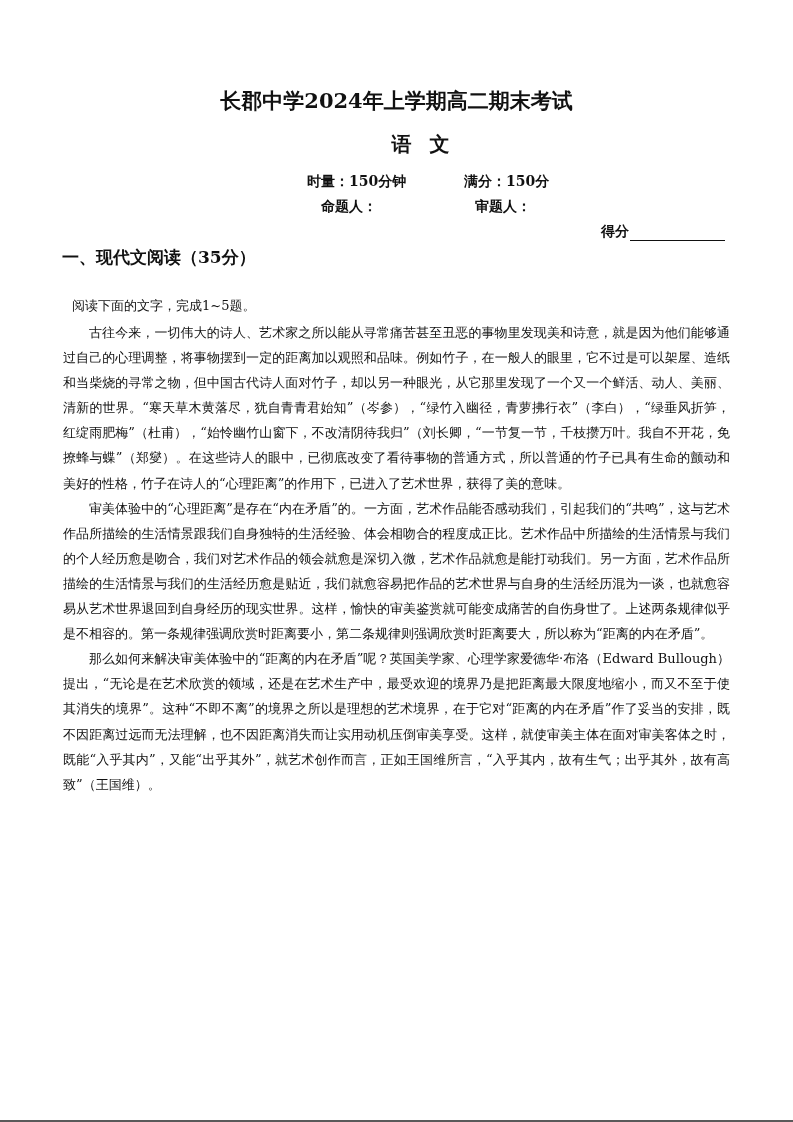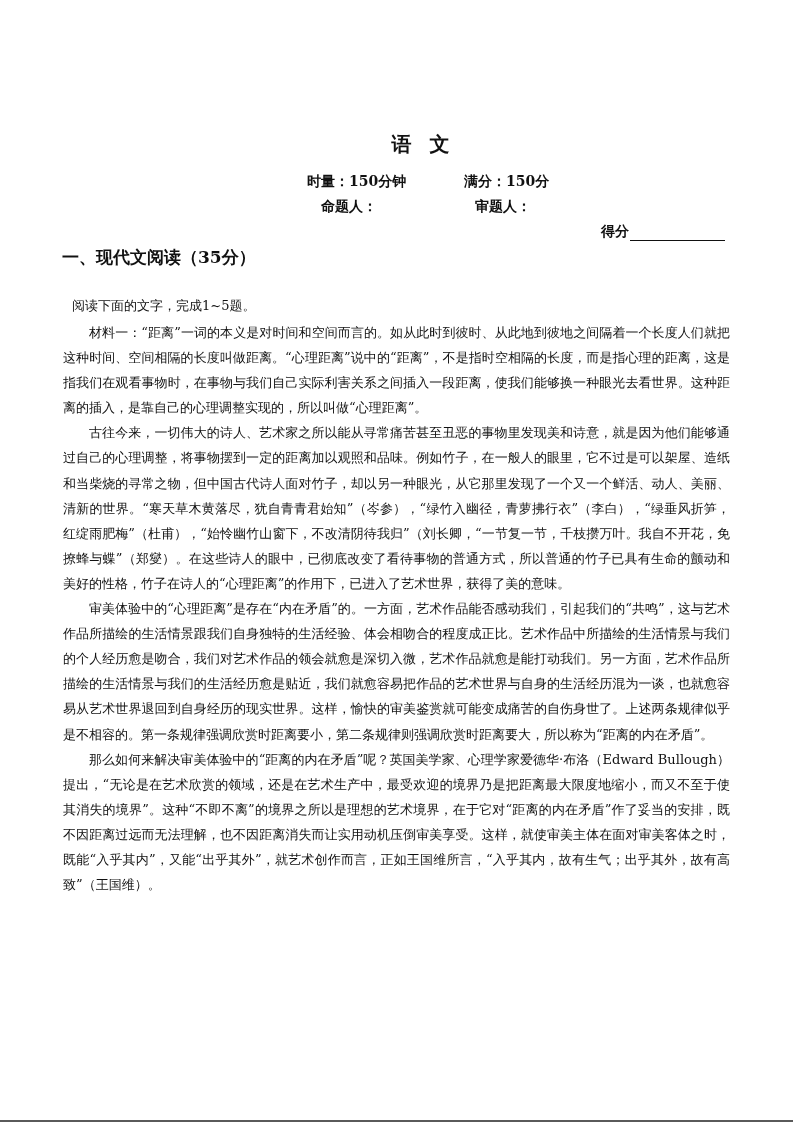--- a/index.html
+++ b/index.html
@@ -111,39 +111,39 @@
     width: 793px;
     height: 2px;
     background: #5a5a5a;
   }
 </style>
 </head>
 <body>
 
 <div class="page">
 
+  <div class="title">长郡中学2024年上学期高二期末考试</div>
   <div class="subject">语文</div>
 
   <div class="meta-row r1">
     <span style="left:275px;">时量：150分钟</span>
     <span style="left:432px;">满分：150分</span>
   </div>
   <div class="meta-row r2">
     <span style="left:289px;">命题人：</span>
     <span style="left:443px;">审题人：</span>
   </div>
 
   <div class="score-field">
     <span>得分</span><span class="score-line"></span>
   </div>
 
   <div class="section-h h1">一、现代文阅读（35分）</div>
   <div class="instruction">阅读下面的文字，完成1~5题。</div>
 
   <div class="body-text">
-    <p>材料一：“距离”一词的本义是对时间和空间而言的。如从此时到彼时、从此地到彼地之间隔着一个长度人们就把这种时间、空间相隔的长度叫做距离。“心理距离”说中的“距离”，不是指时空相隔的长度，而是指心理的距离，这是指我们在观看事物时，在事物与我们自己实际利害关系之间插入一段距离，使我们能够换一种眼光去看世界。这种距离的插入，是靠自己的心理调整实现的，所以叫做“心理距离”。</p>
     <p>古往今来，一切伟大的诗人、艺术家之所以能从寻常痛苦甚至丑恶的事物里发现美和诗意，就是因为他们能够通过自己的心理调整，将事物摆到一定的距离加以观照和品味。例如竹子，在一般人的眼里，它不过是可以架屋、造纸和当柴烧的寻常之物，但中国古代诗人面对竹子，却以另一种眼光，从它那里发现了一个又一个鲜活、动人、美丽、清新的世界。“寒天草木黄落尽，犹自青青君始知”（岑参），“绿竹入幽径，青萝拂行衣”（李白），“绿垂风折笋，红绽雨肥梅”（杜甫），“始怜幽竹山窗下，不改清阴待我归”（刘长卿，“一节复一节，千枝攒万叶。我自不开花，免撩蜂与蝶”（郑燮）。在这些诗人的眼中，已彻底改变了看待事物的普通方式，所以普通的竹子已具有生命的颤动和美好的性格，竹子在诗人的“心理距离”的作用下，已进入了艺术世界，获得了美的意味。</p>
     <p>审美体验中的“心理距离”是存在“内在矛盾”的。一方面，艺术作品能否感动我们，引起我们的“共鸣”，这与艺术作品所描绘的生活情景跟我们自身独特的生活经验、体会相吻合的程度成正比。艺术作品中所描绘的生活情景与我们的个人经历愈是吻合，我们对艺术作品的领会就愈是深切入微，艺术作品就愈是能打动我们。另一方面，艺术作品所描绘的生活情景与我们的生活经历愈是贴近，我们就愈容易把作品的艺术世界与自身的生活经历混为一谈，也就愈容易从艺术世界退回到自身经历的现实世界。这样，愉快的审美鉴赏就可能变成痛苦的自伤身世了。上述两条规律似乎是不相容的。第一条规律强调欣赏时距离要小，第二条规律则强调欣赏时距离要大，所以称为“距离的内在矛盾”。</p>
     <p>那么如何来解决审美体验中的“距离的内在矛盾”呢？英国美学家、心理学家爱德华·布洛（Edward Bullough）提出，“无论是在艺术欣赏的领域，还是在艺术生产中，最受欢迎的境界乃是把距离最大限度地缩小，而又不至于使其消失的境界”。这种“不即不离”的境界之所以是理想的艺术境界，在于它对“距离的内在矛盾”作了妥当的安排，既不因距离过远而无法理解，也不因距离消失而让实用动机压倒审美享受。这样，就使审美主体在面对审美客体之时，既能“入乎其内”，又能“出乎其外”，就艺术创作而言，正如王国维所言，“入乎其内，故有生气；出乎其外，故有高致”（王国维）。</p>
   </div>
 
   <div class="bottom-bar"></div>
 </div>
 
 </body></html>

